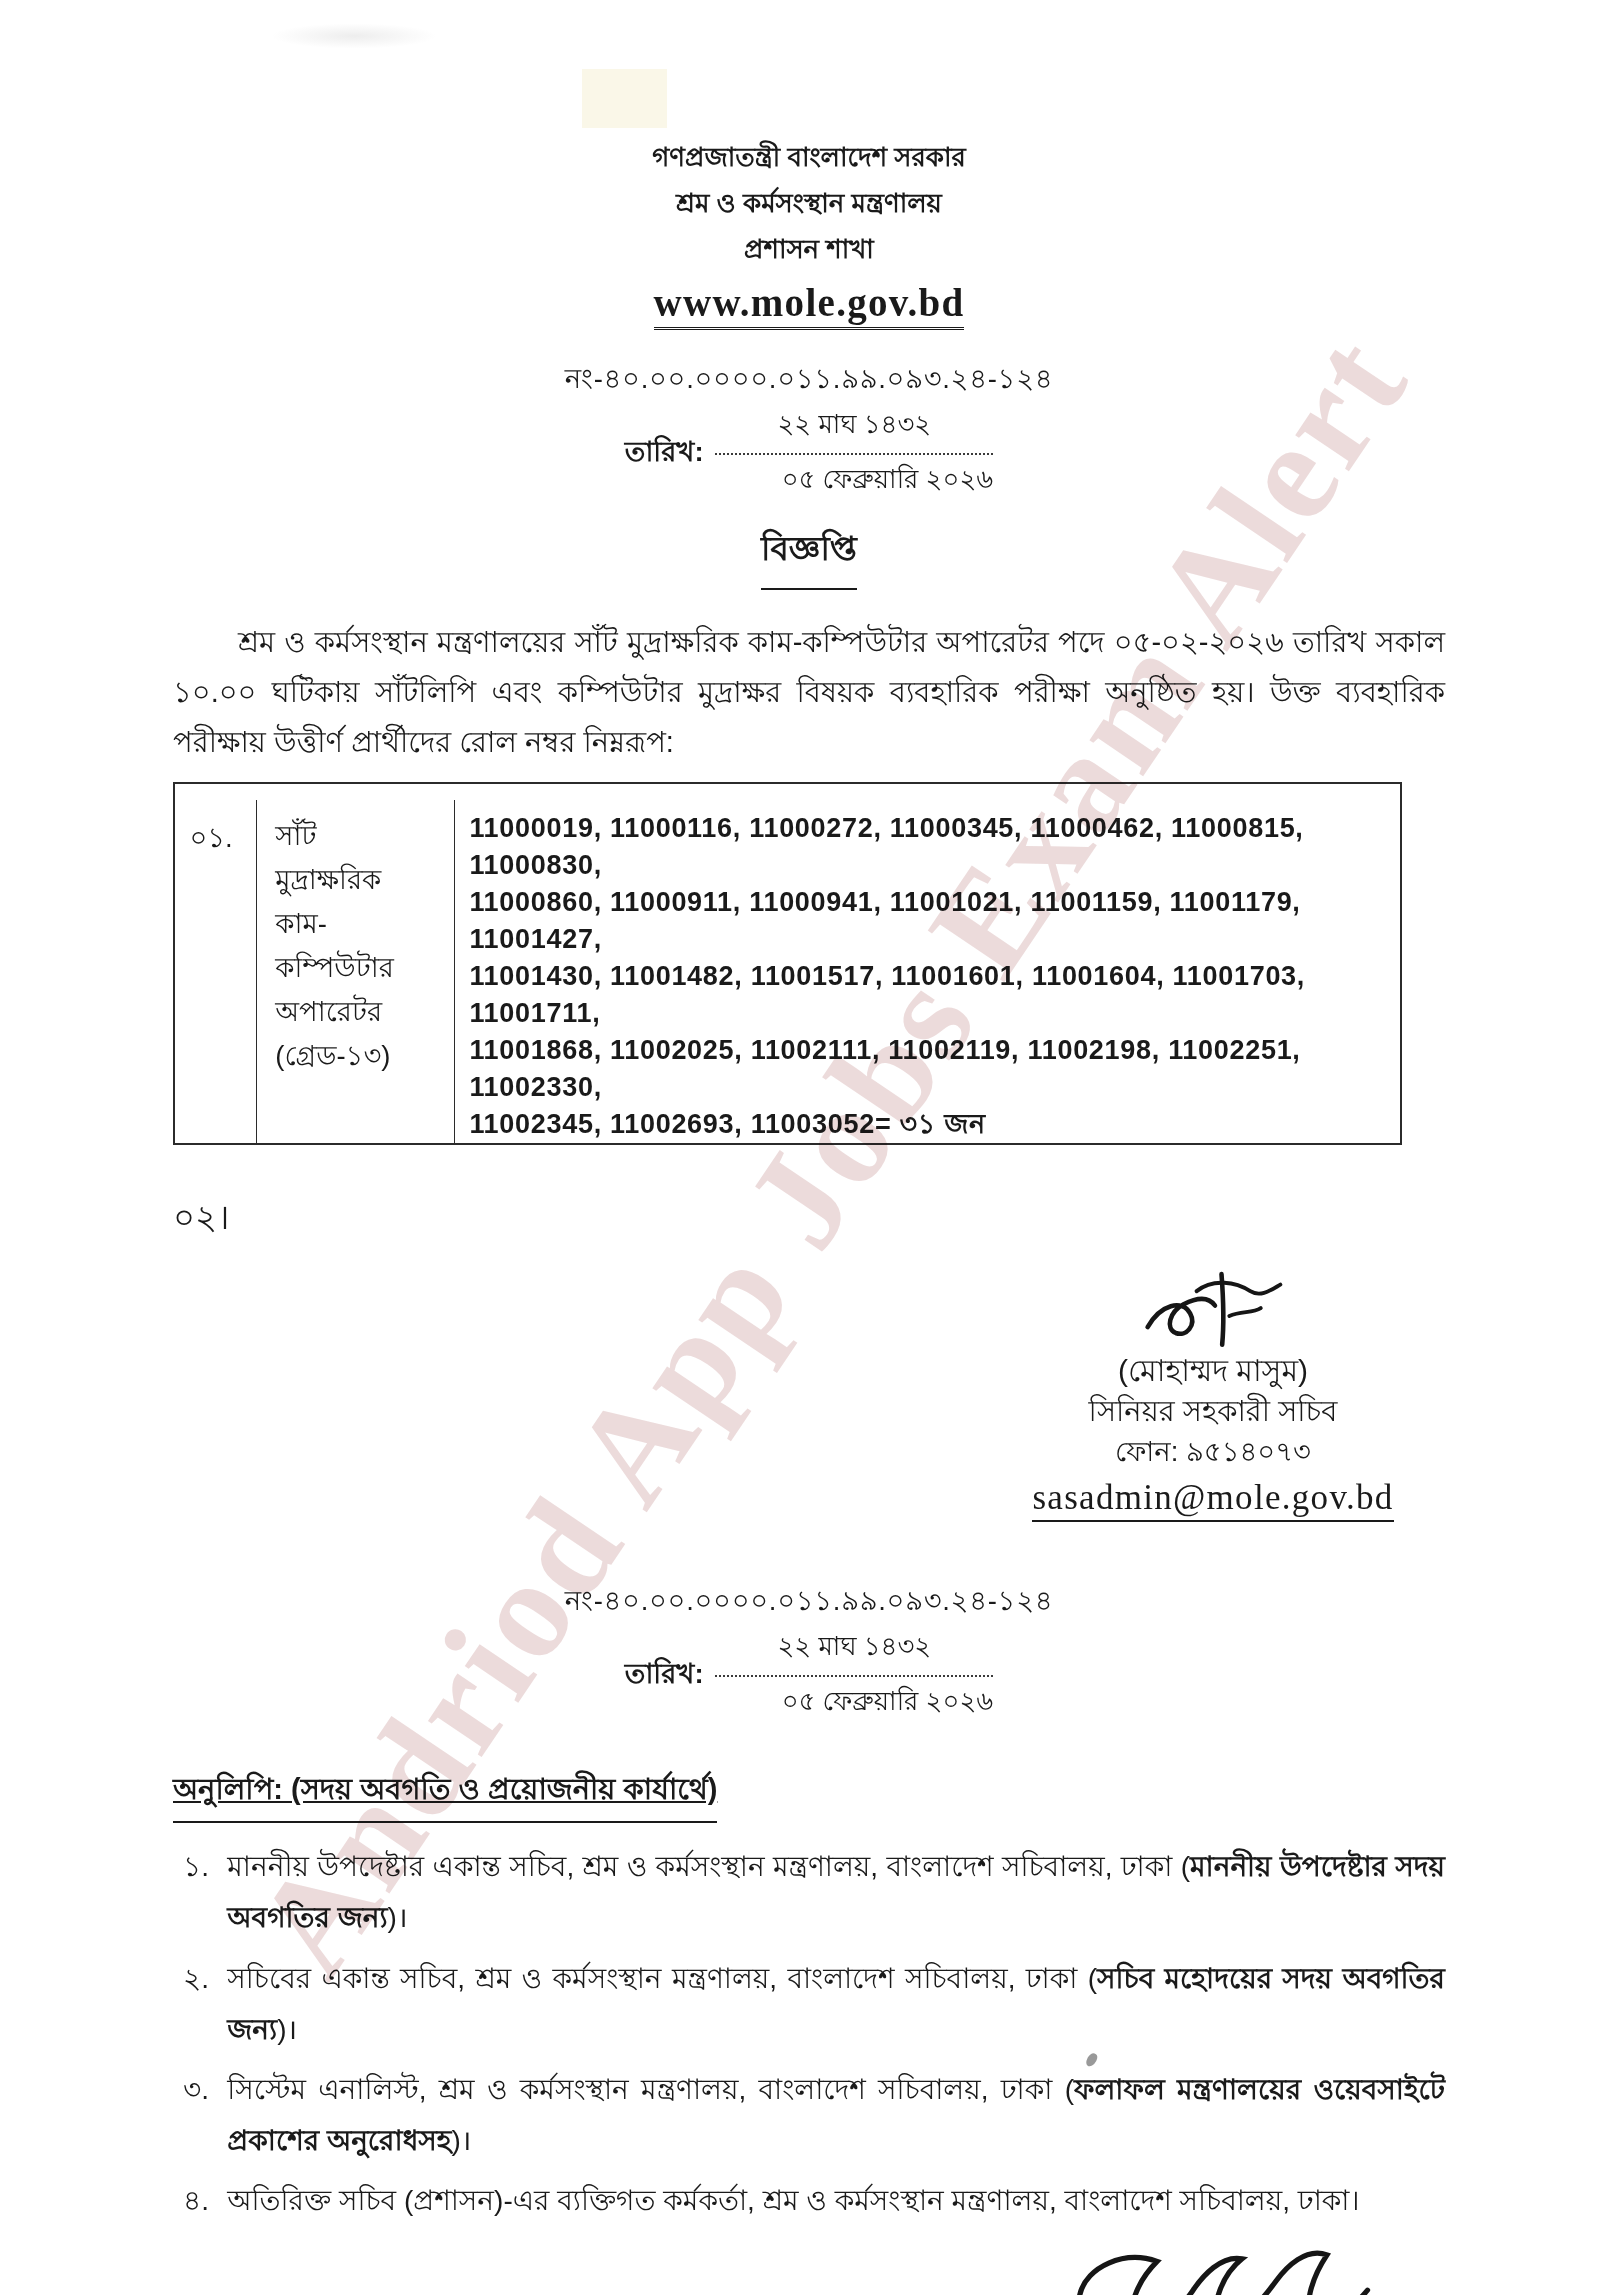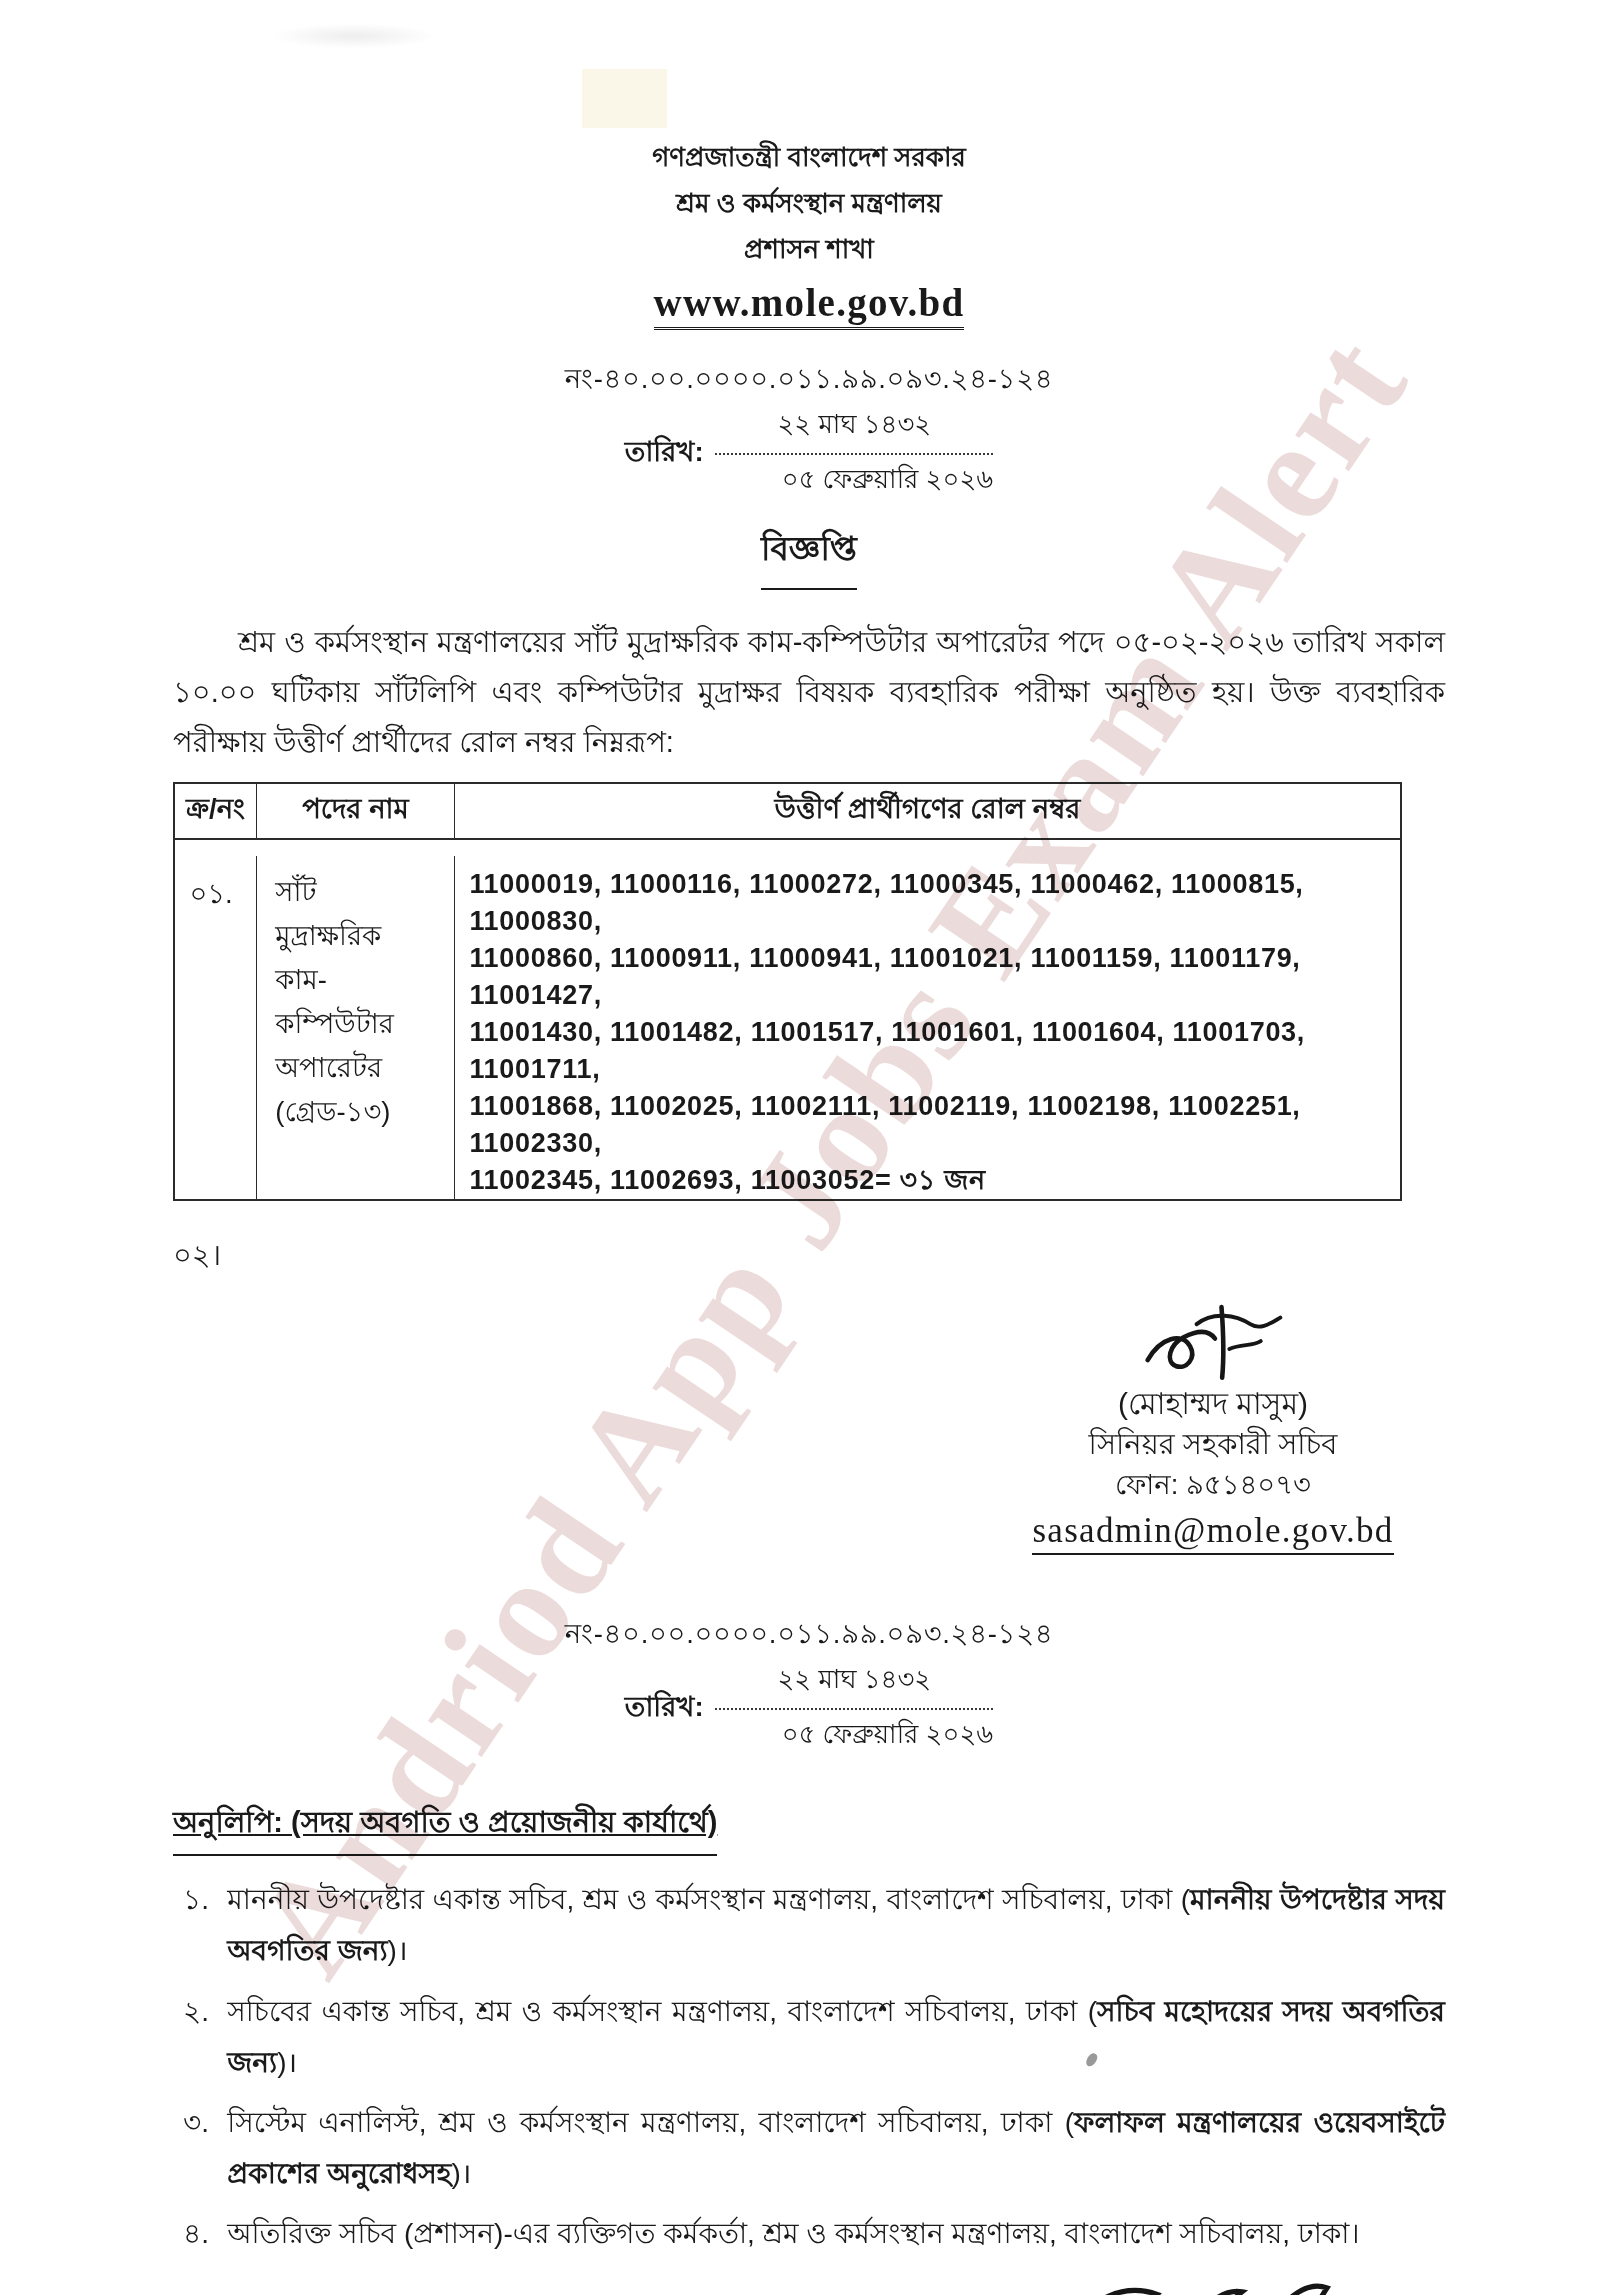--- a/index.html
+++ b/index.html
@@ -45,21 +45,21 @@
   .t-cell{border-right:1.3px solid #2b2b2b;}
   .t-cell:last-child{border-right:none;}
   .t-head .t-cell{display:flex;align-items:center;justify-content:center;
                   font-size:27.5px;font-weight:bold;min-height:54px;}
   .t-body .t-cell{min-height:262px;margin-top:16px;}
   .sl{font-size:27.5px;padding:17px 0 0 14.4px;}
   .post{font-size:27.5px;line-height:44px;padding:14.4px 0 9.2px 18.3px;white-space:pre-line;}
   .rolls{font-size:27px;font-weight:600;line-height:37px;padding:10.5px 6.5px 0 14.4px;
          white-space:pre-line;letter-spacing:0.7px;}
 
-  .item2{margin-top:31px;font-size:29px;display:flex;gap:26px;}
+  .item2{margin-top:46px;font-size:34px;display:flex;gap:26px;}
 
   
   .sig1{margin:17px 29px 0 auto;width:406px;text-align:center;}
   .sig2{margin:2.6px 0 0 auto;width:432px;text-align:center;}
   .scribble{display:block;margin:0 auto;}
   .sig-name{font-size:30px;line-height:41px;}
   .sig-desig{font-size:29px;line-height:41px;}
   .sig-phone{font-size:27.5px;line-height:39px;}
   .sig-email{display:inline-block;margin-top:7px;font-family:"Liberation Serif",serif;
              font-size:35px;letter-spacing:1.3px;border-bottom:2.6px solid #1a1a1a;padding-bottom:2px;}
@@ -112,25 +112,20 @@
       </div>
     </div>
 
     <div class="title">
       <span>বিজ্ঞপ্তি</span>
     </div>
 
     <div class="para">শ্রম ও কর্মসংস্থান মন্ত্রণালয়ের সাঁট মুদ্রাক্ষরিক কাম-কম্পিউটার অপারেটর পদে ০৫-০২-২০২৬ তারিখ সকাল ১০.০০ ঘটিকায় সাঁটলিপি এবং কম্পিউটার মুদ্রাক্ষর বিষয়ক ব্যবহারিক পরীক্ষা অনুষ্ঠিত হয়। উক্ত ব্যবহারিক পরীক্ষায় উত্তীর্ণ প্রার্থীদের রোল নম্বর নিম্নরূপ:</div>
 
     <div class="rtable">
-      <div class="t-head">
-        <div class="t-cell">ক্র/নং</div>
-        <div class="t-cell">পদের নাম</div>
-        <div class="t-cell">উত্তীর্ণ প্রার্থীগণের রোল নম্বর</div>
-      </div>
       <div class="t-body">
         <div class="t-cell sl">০১.</div>
         <div class="t-cell post">সাঁট
 মুদ্রাক্ষরিক
 কাম-
 কম্পিউটার
 অপারেটর
 (গ্রেড-১৩)</div>
         <div class="t-cell rolls">11000019, 11000116, 11000272, 11000345, 11000462, 11000815, 11000830,
 11000860, 11000911, 11000941, 11001021, 11001159, 11001179, 11001427,

